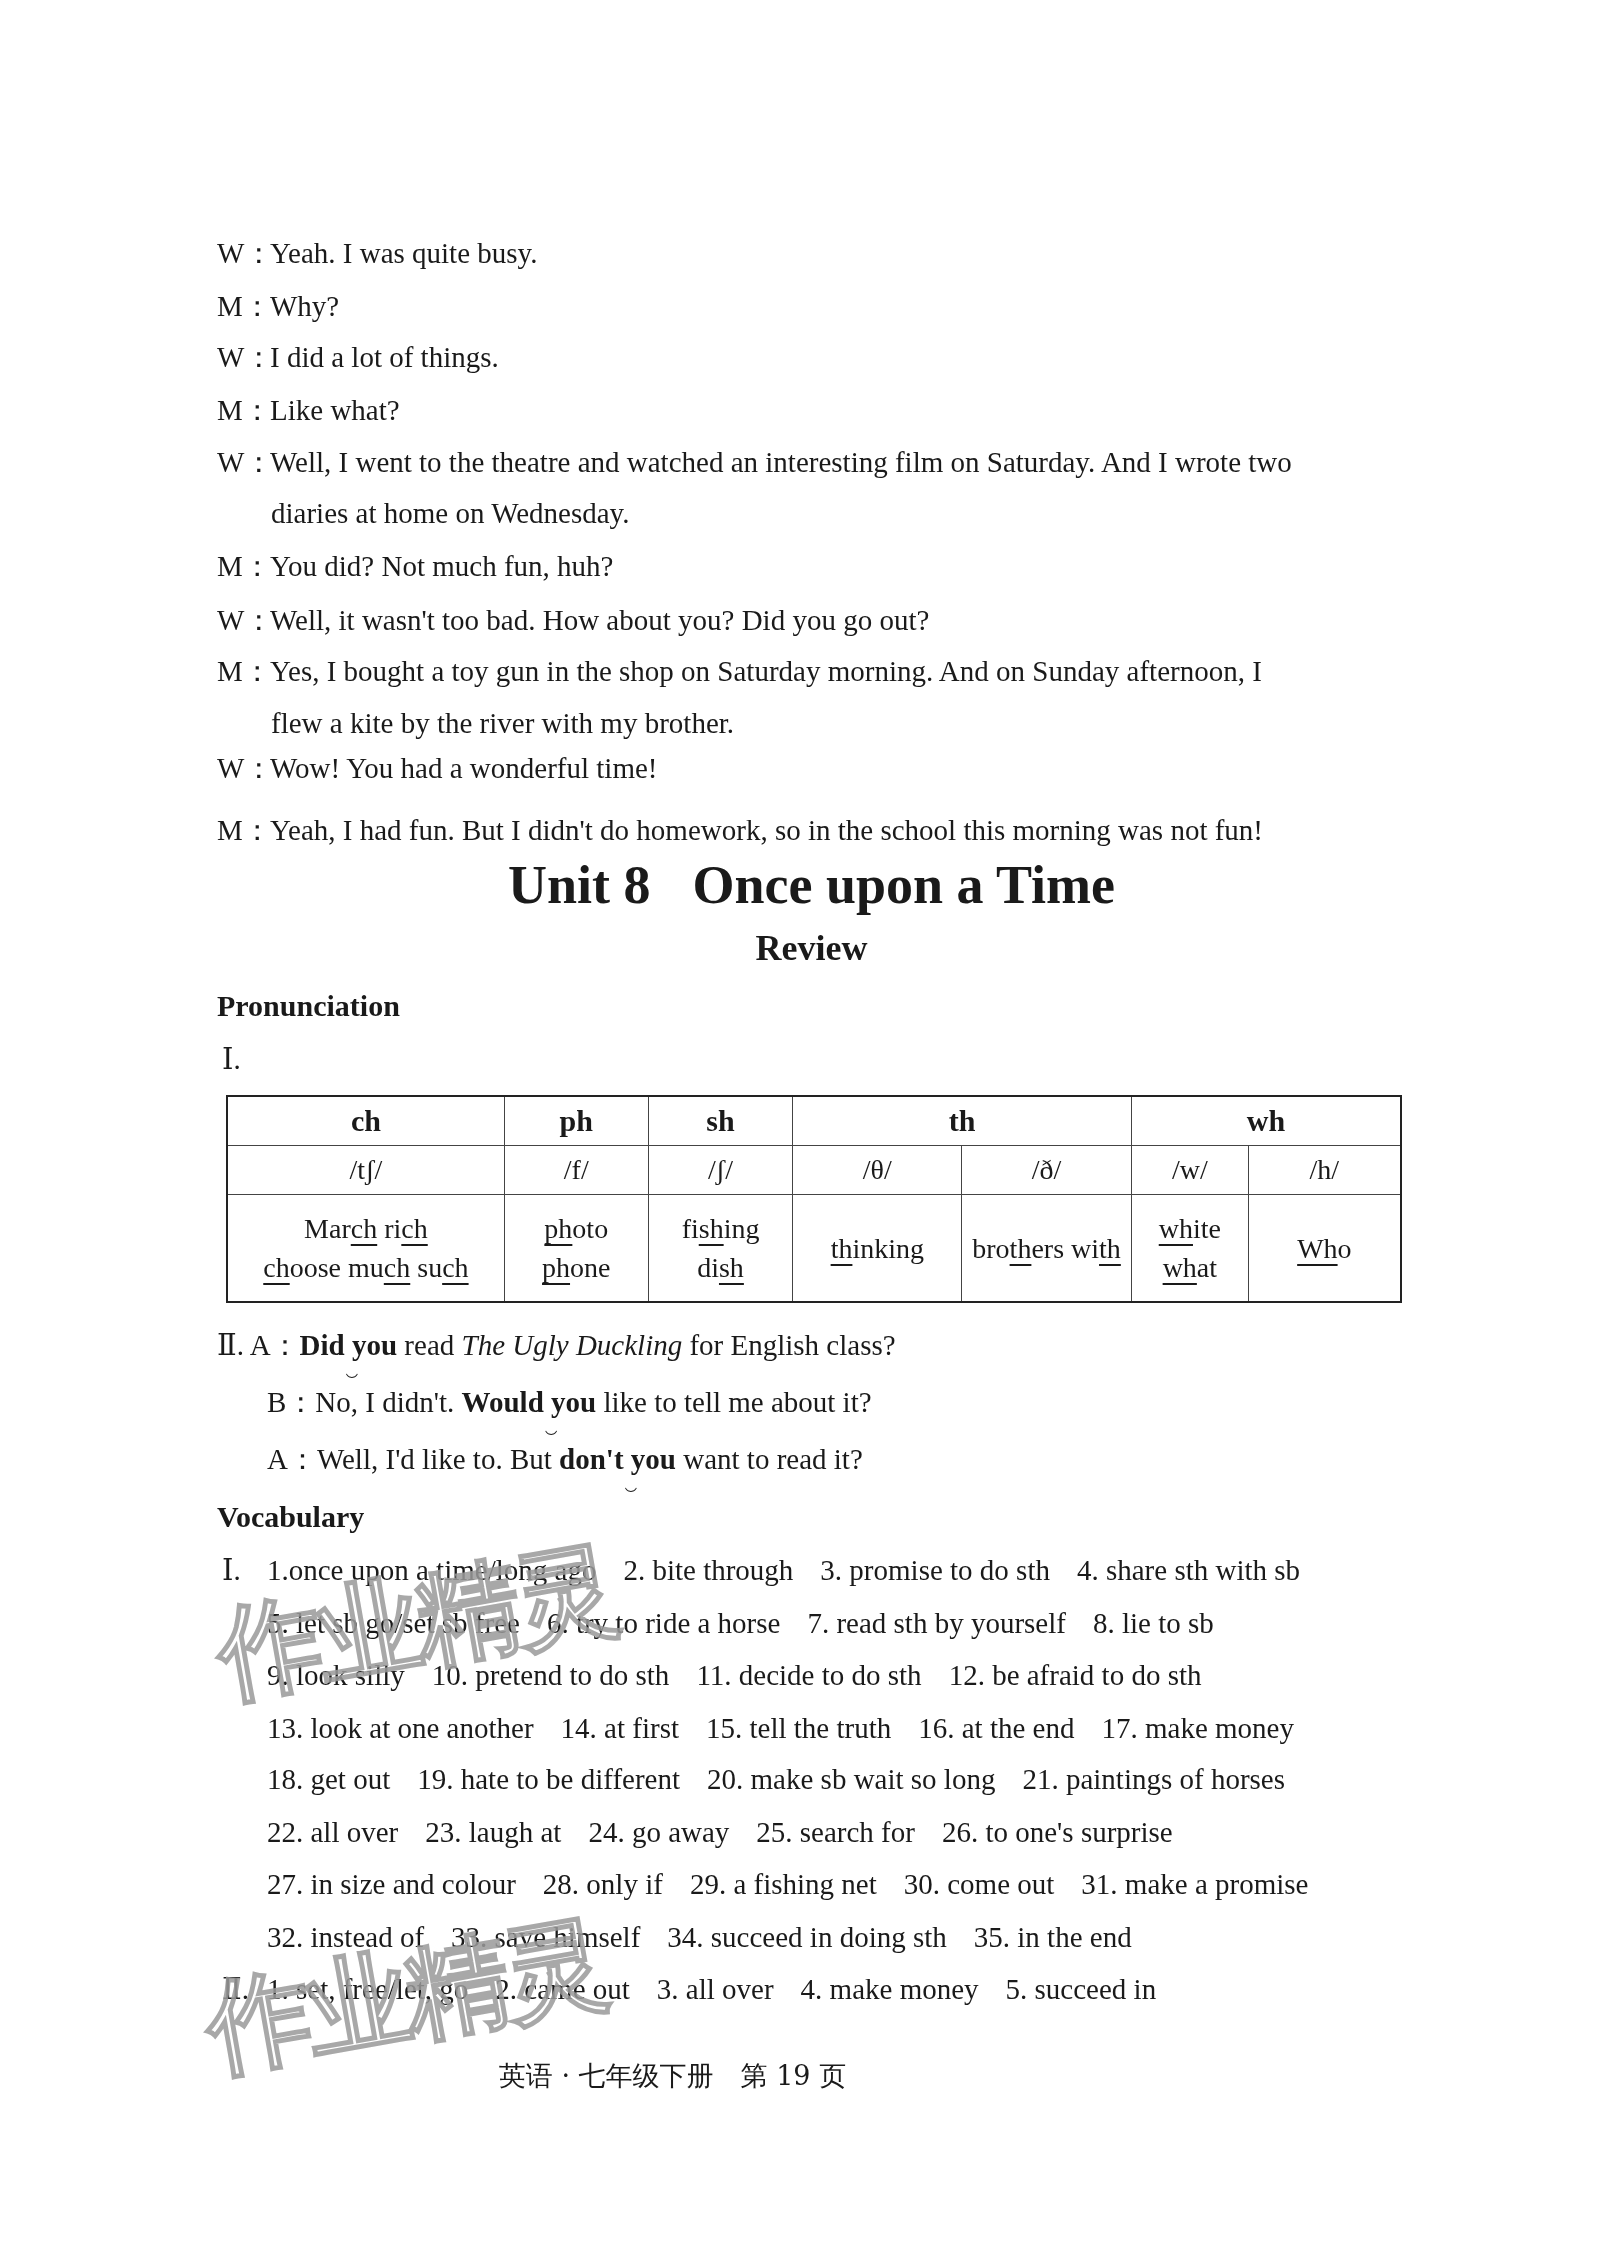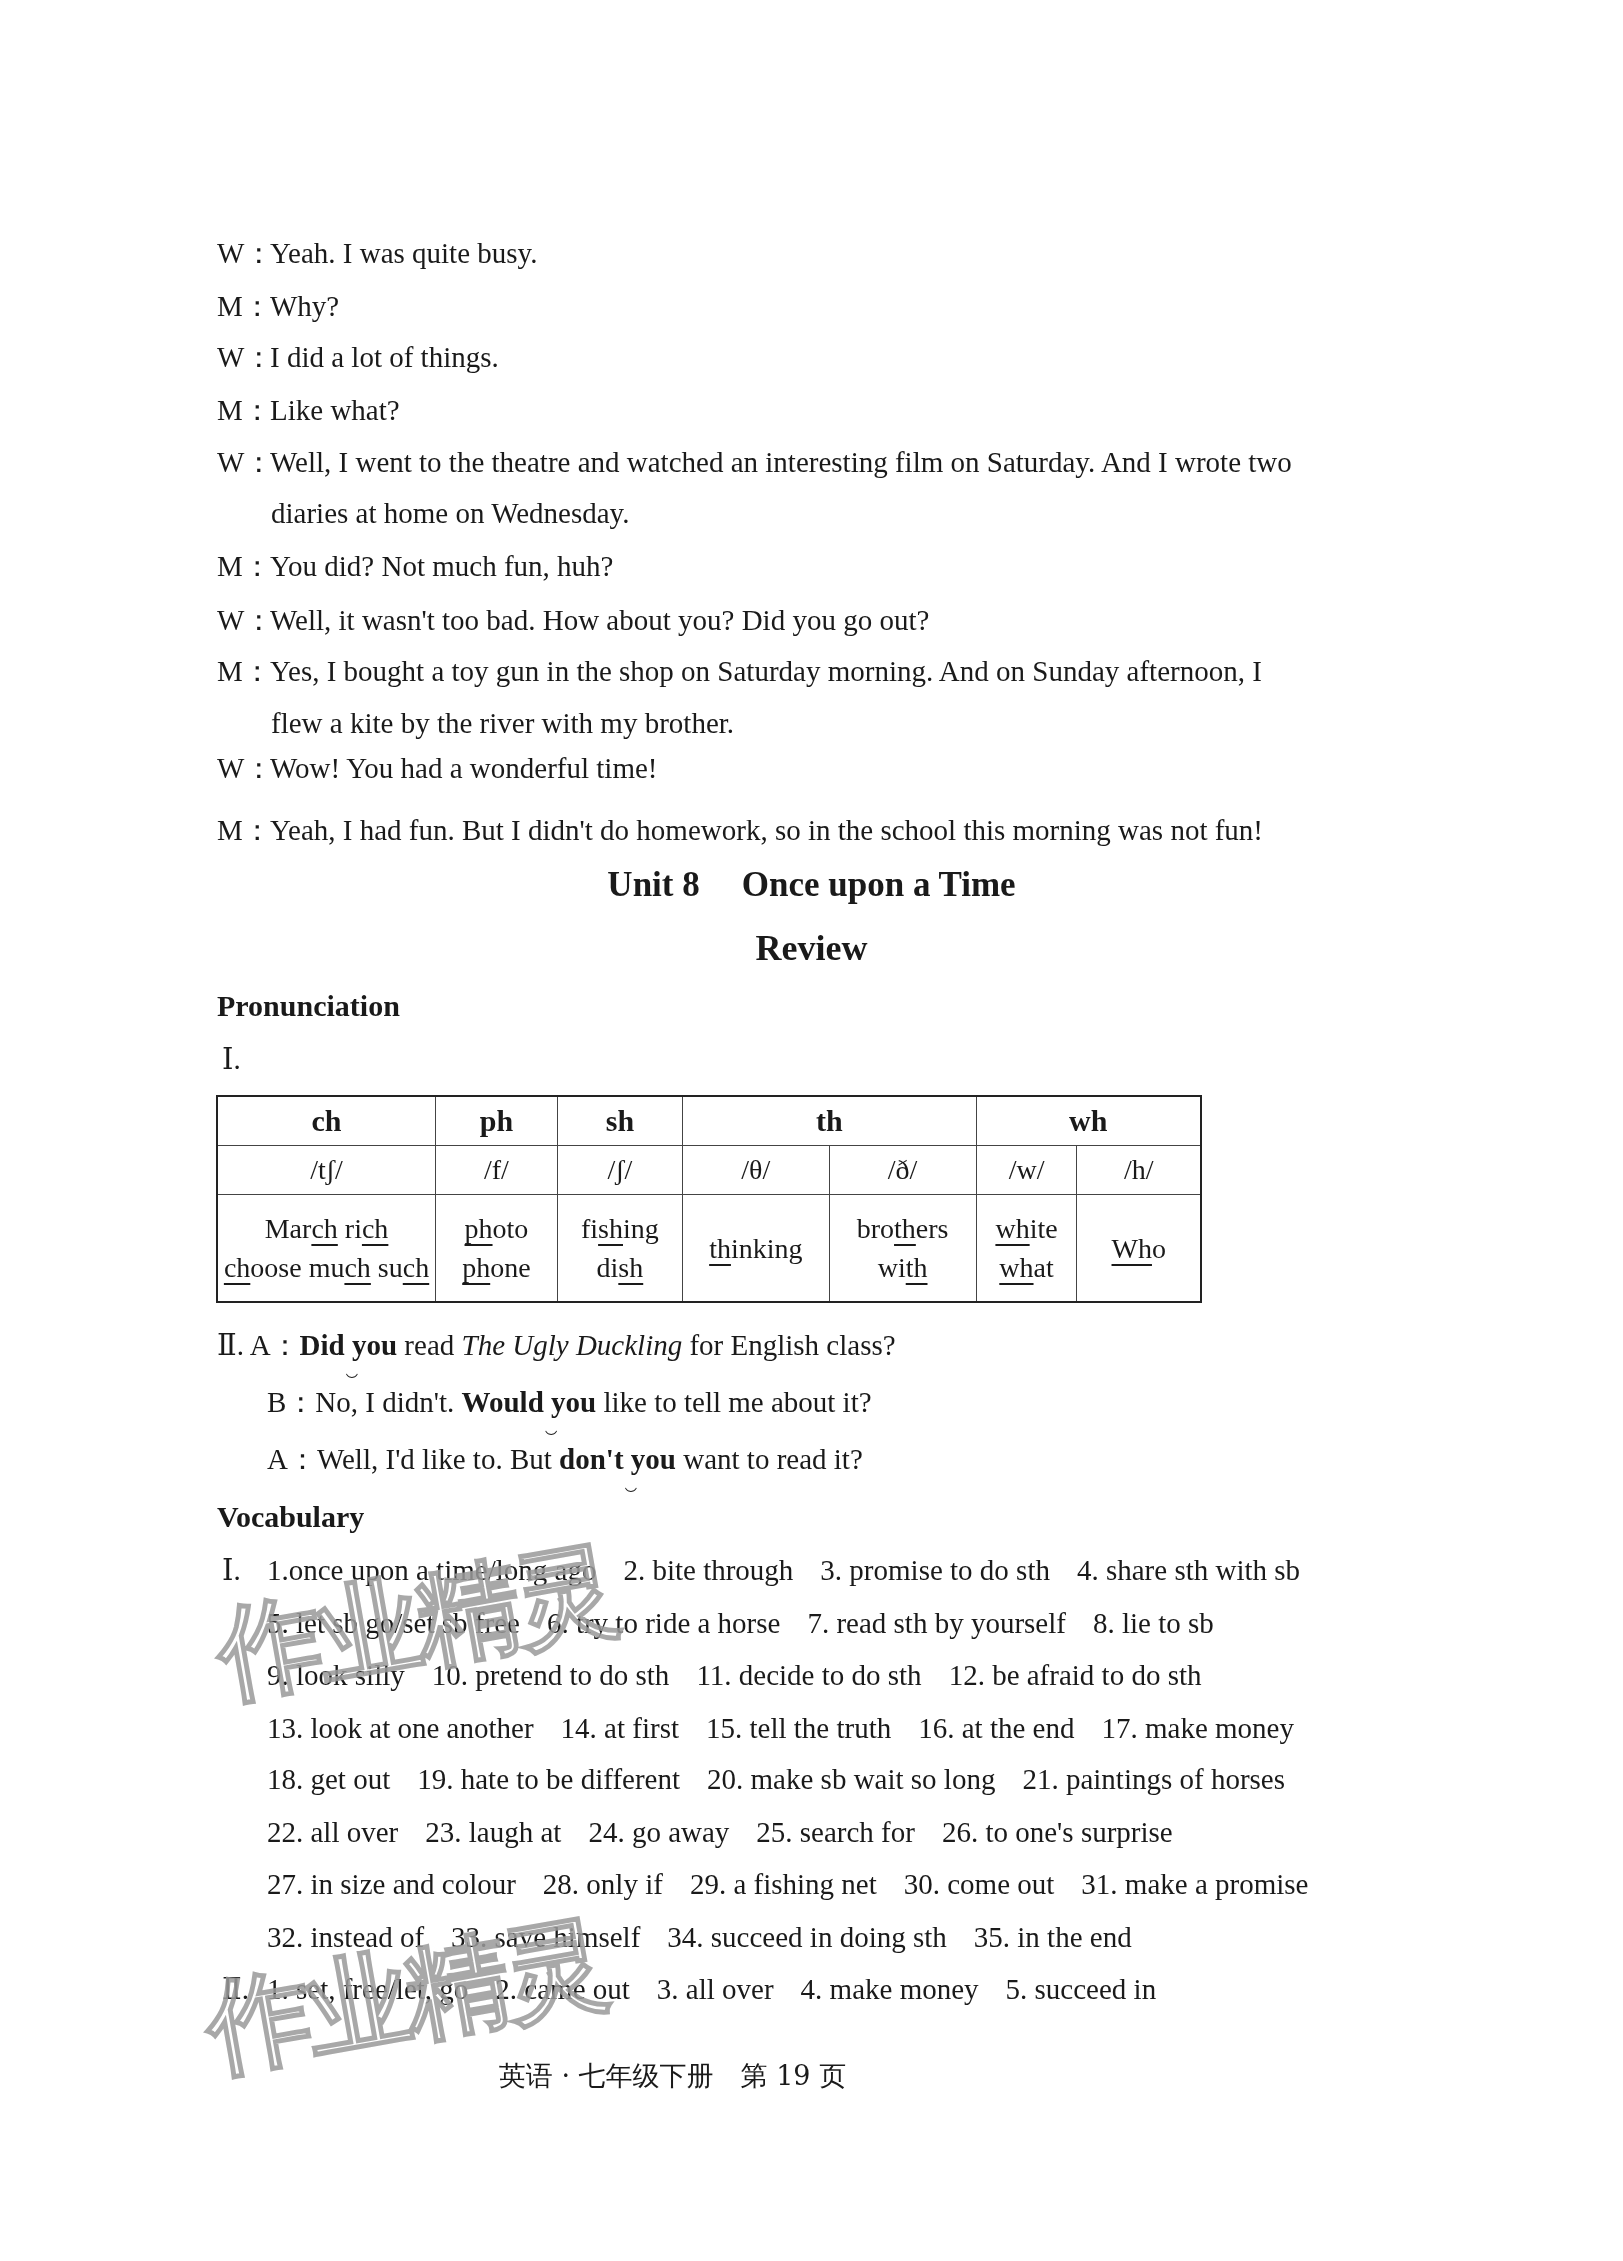--- a/index.html
+++ b/index.html
@@ -3,26 +3,26 @@
 <meta charset="utf-8">
 <style>
   html, body { margin: 0; padding: 0; background: #ffffff; }
   body { width: 1623px; height: 2261px; position: relative; overflow: hidden;
          font-family: "Liberation Serif", "DejaVu Serif", serif; color: #1a1a1a; }
   .line { position: absolute; left: 217px; font-size: 29px; line-height: 32px; white-space: nowrap; }
   .indent { left: 271px; }
   .spk { display: inline-block; width: 53px; }
   .title { position: absolute; left: 0; width: 1623px; text-align: center; font-weight: bold;
            font-family: "Liberation Serif", serif; }
-  .t1 { top: 861px; font-size: 35px; line-height: 48px; }
+  .t1 { top: 861px; font-size: 54px; line-height: 48px; }
   .t1 .gap { display: inline-block; width: 42px; }
   .t2 { top: 924px; font-size: 36px; line-height: 48px; }
   .section { position: absolute; left: 217px; font-weight: bold; font-size: 30px; line-height: 32px; }
   .roman { position: absolute; left: 222px; font-size: 29px; line-height: 32px; }
-  table.pron { position: absolute; left: 216px; top: 1095px; width: 986px;
+  table.pron { position: absolute; left: 226px; top: 1095px; width: 1176px;
                border-collapse: collapse; border: 2.4px solid #222; font-size: 28px; }
   table.pron td { border: 1.6px solid #444; text-align: center; vertical-align: middle; padding: 0; }
   table.pron tr.hdr td { height: 48px; font-weight: bold; font-size: 30px; }
   table.pron tr.ph td { height: 48px; }
   table.pron tr.wd td { height: 106px; line-height: 39px; }
   .ul { text-decoration: underline; text-underline-offset: 6.4px; text-decoration-thickness: 1.6px; }
   .b { font-weight: bold; }
   .i { font-style: italic; }
   .link { position: relative; }
   .link::after { content: "\203F"; position: absolute; left: -6.4px; bottom: -21px; font-size: 21px; font-weight: normal; }

